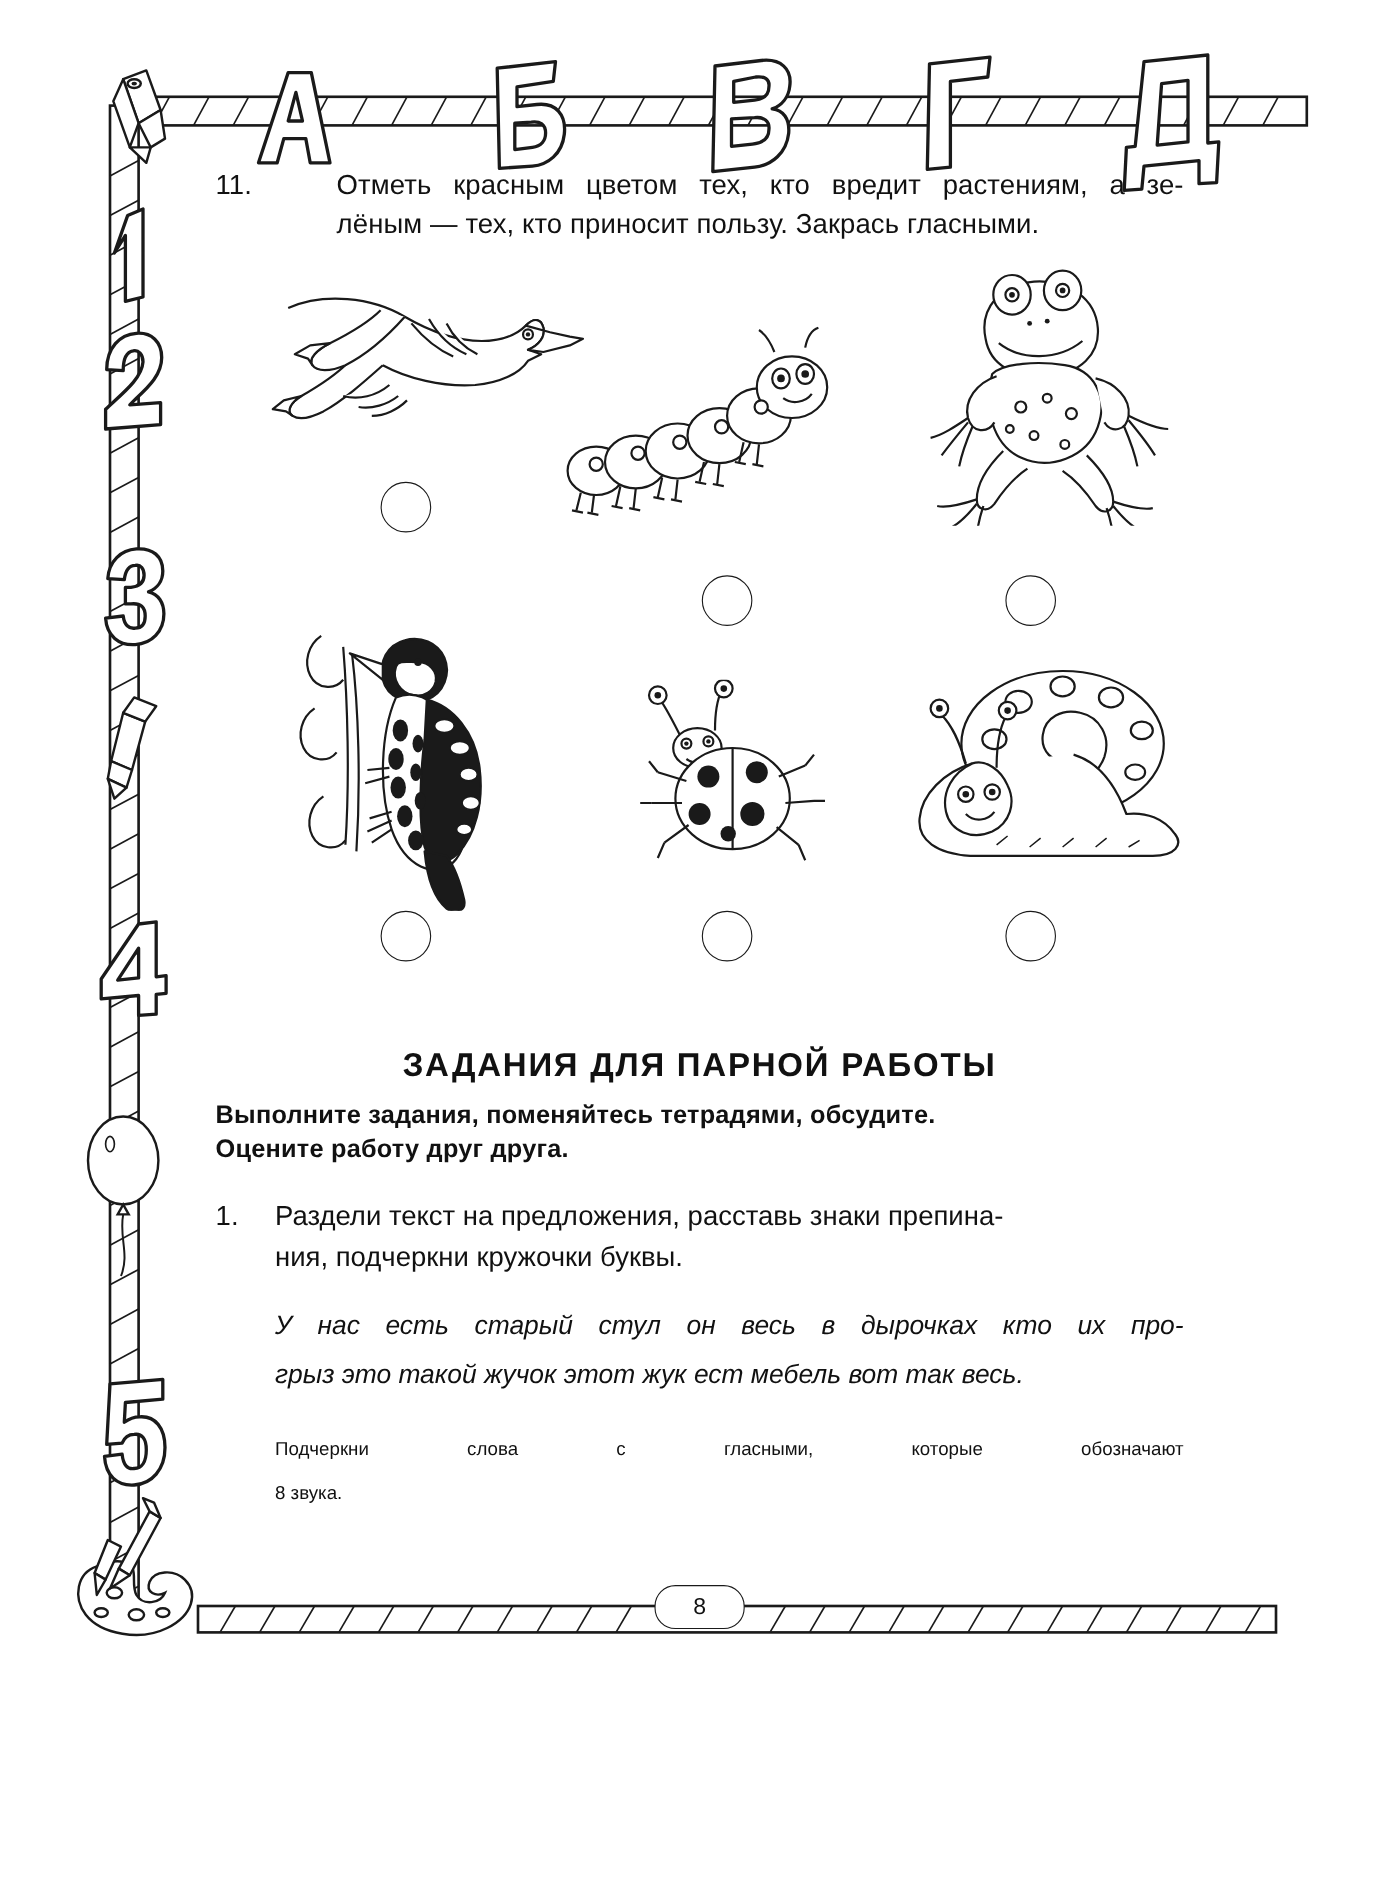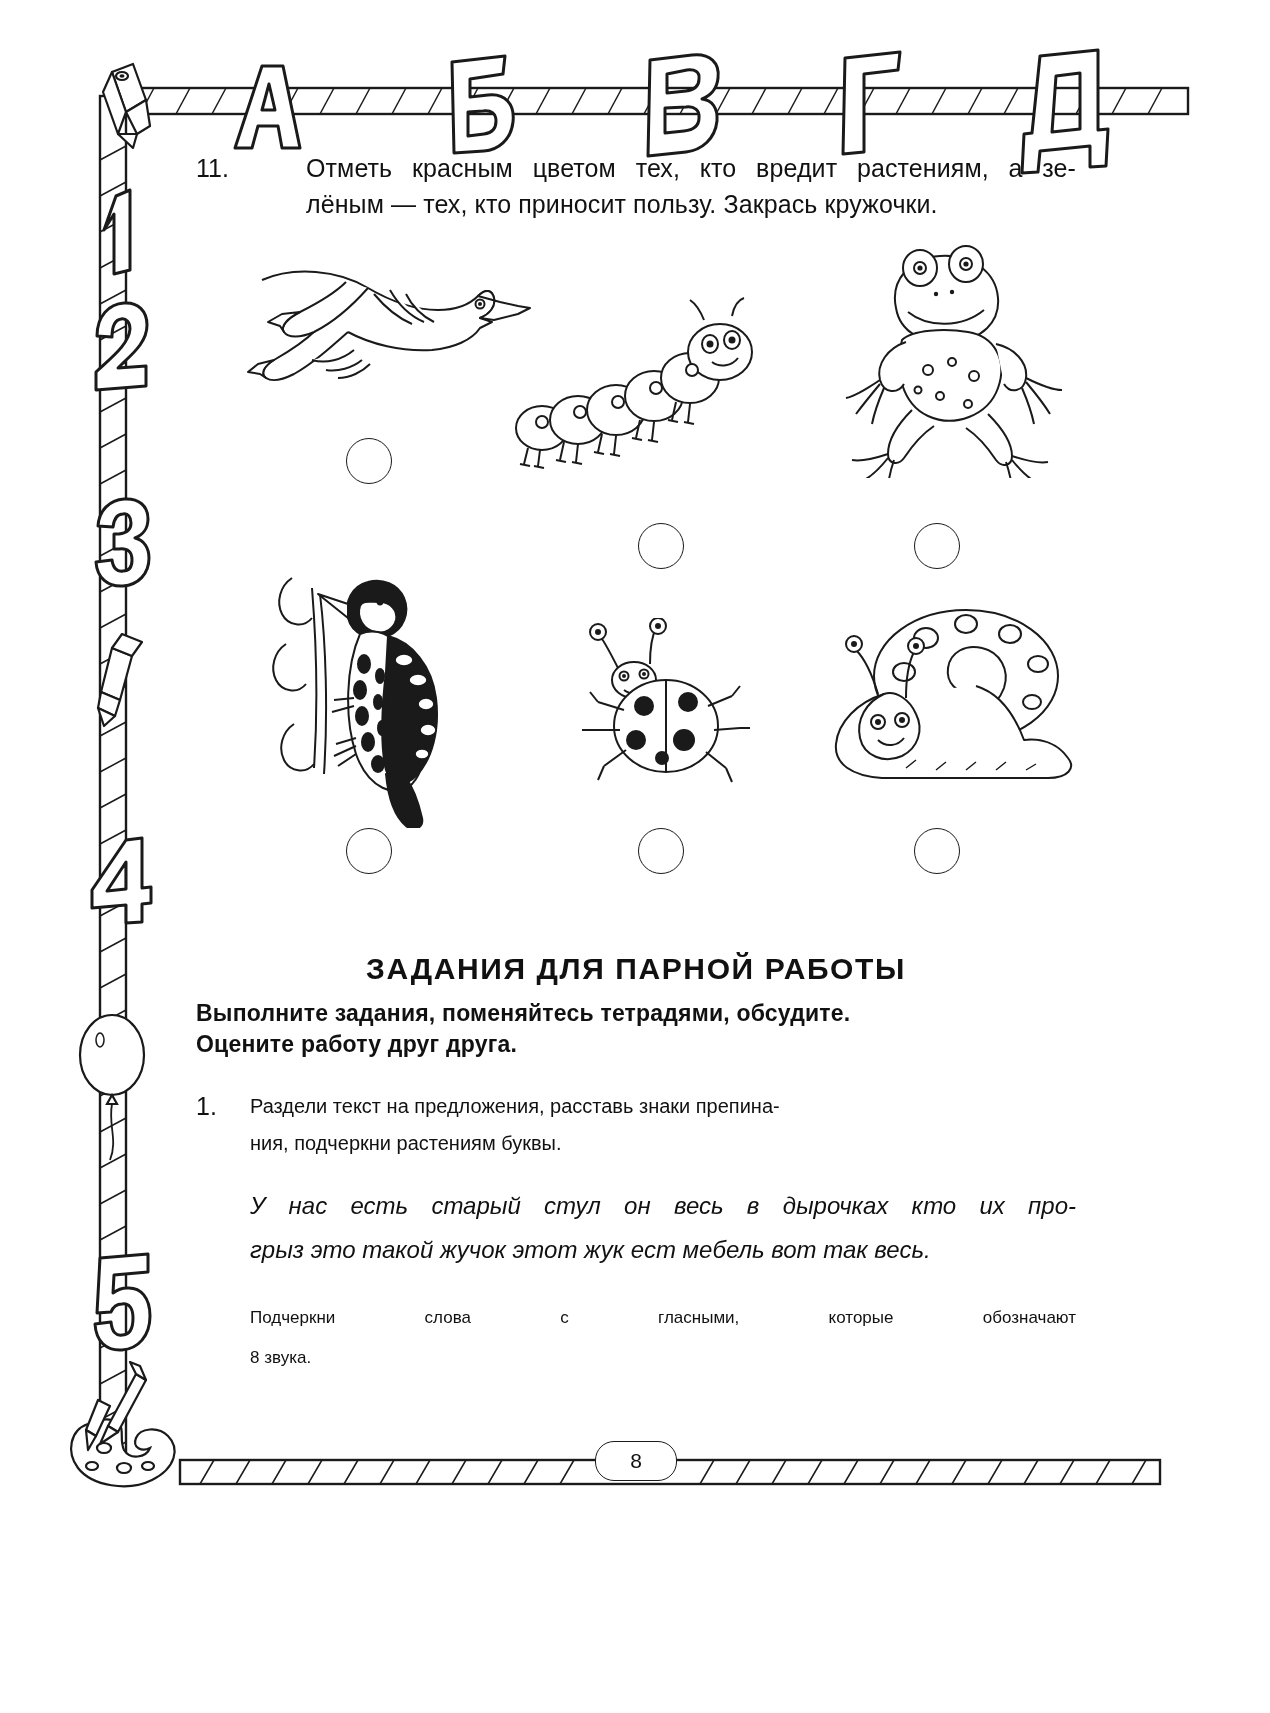--- a/index.html
+++ b/index.html
@@ -61,21 +61,21 @@
     font-weight:bold;
     font-size:23px;
     line-height:31px;
     letter-spacing:0.2px;
   }
   .pair-sub .l2{display:block;}
 
   
   .task1{margin-top:28px;display:flex;align-items:flex-start;}
   .task1 .task-num{width:54px;font-size:25px;line-height:37px;}
-  .task1-text{font-size:20px;line-height:37px;}
+  .task1-text{font-size:25px;line-height:37px;}
   .task1-text .just{
     display:block;text-align:justify;text-align-last:justify;white-space:nowrap;
   }
   .task1-text .ln{display:block;}
 
   .italic-block{
     margin-top:22px;margin-left:54px;
     font-style:italic;font-size:24px;line-height:44px;
   }
   .italic-block .just{display:block;text-align:justify;text-align-last:justify;white-space:nowrap;}
@@ -287,21 +287,21 @@
     </g>
   </svg>
 
   <div class="content">
 
     <div class="task">
       <div class="task-num">11.</div>
       <div class="task-body">
         <div class="task-text">
           <span class="just">Отметь красным цветом тех, кто вредит растениям, а зе-</span>
-          <span class="ln">лёным — тех, кто приносит пользу. Закрась кружочки.</span>
+          <span class="ln">лёным — тех, кто приносит пользу. Закрась гласными.</span>
         </div>
       </div>
     </div>
 
     <div class="pic-grid">
 
       <div class="pic-cell" style="left:46px; top:0px;">
         <svg width="300" height="180" viewBox="0 0 300 180">
           <g fill="#fff" stroke="#1a1a1a" stroke-width="2" stroke-linejoin="round">
             <path d="M20 32 C52 18 96 22 126 40 C150 54 172 62 196 62 C214 62 228 56 236 48 C244 40 250 42 252 50 C254 58 248 66 238 70 L250 74 L238 80 C230 92 212 100 190 102 C160 104 128 96 106 84"></path>
@@ -525,21 +525,21 @@
     <div class="pair-title">ЗАДАНИЯ ДЛЯ ПАРНОЙ РАБОТЫ</div>
     <div class="pair-sub">
       <span class="l2">Выполните задания, поменяйтесь тетрадями, обсудите.</span>
       <span class="l2">Оцените работу друг друга.</span>
     </div>
 
     <div class="task1">
       <div class="task-num">1.</div>
       <div class="task1-text">
         <span class="just">Раздели текст на предложения, расставь знаки препина-</span>
-        <span class="ln">ния, подчеркни растениям буквы.</span>
+        <span class="ln">ния, подчеркни кружочки буквы.</span>
       </div>
     </div>
 
     <div class="italic-block">
       <span class="just">У нас есть старый стул он весь в дырочках кто их про-</span>
       <span class="ln">грыз это такой жучок этот жук ест мебель вот так весь.</span>
     </div>
 
     <div class="closing">
       <span class="just">Подчеркни слова с гласными, которые обозначают</span>

